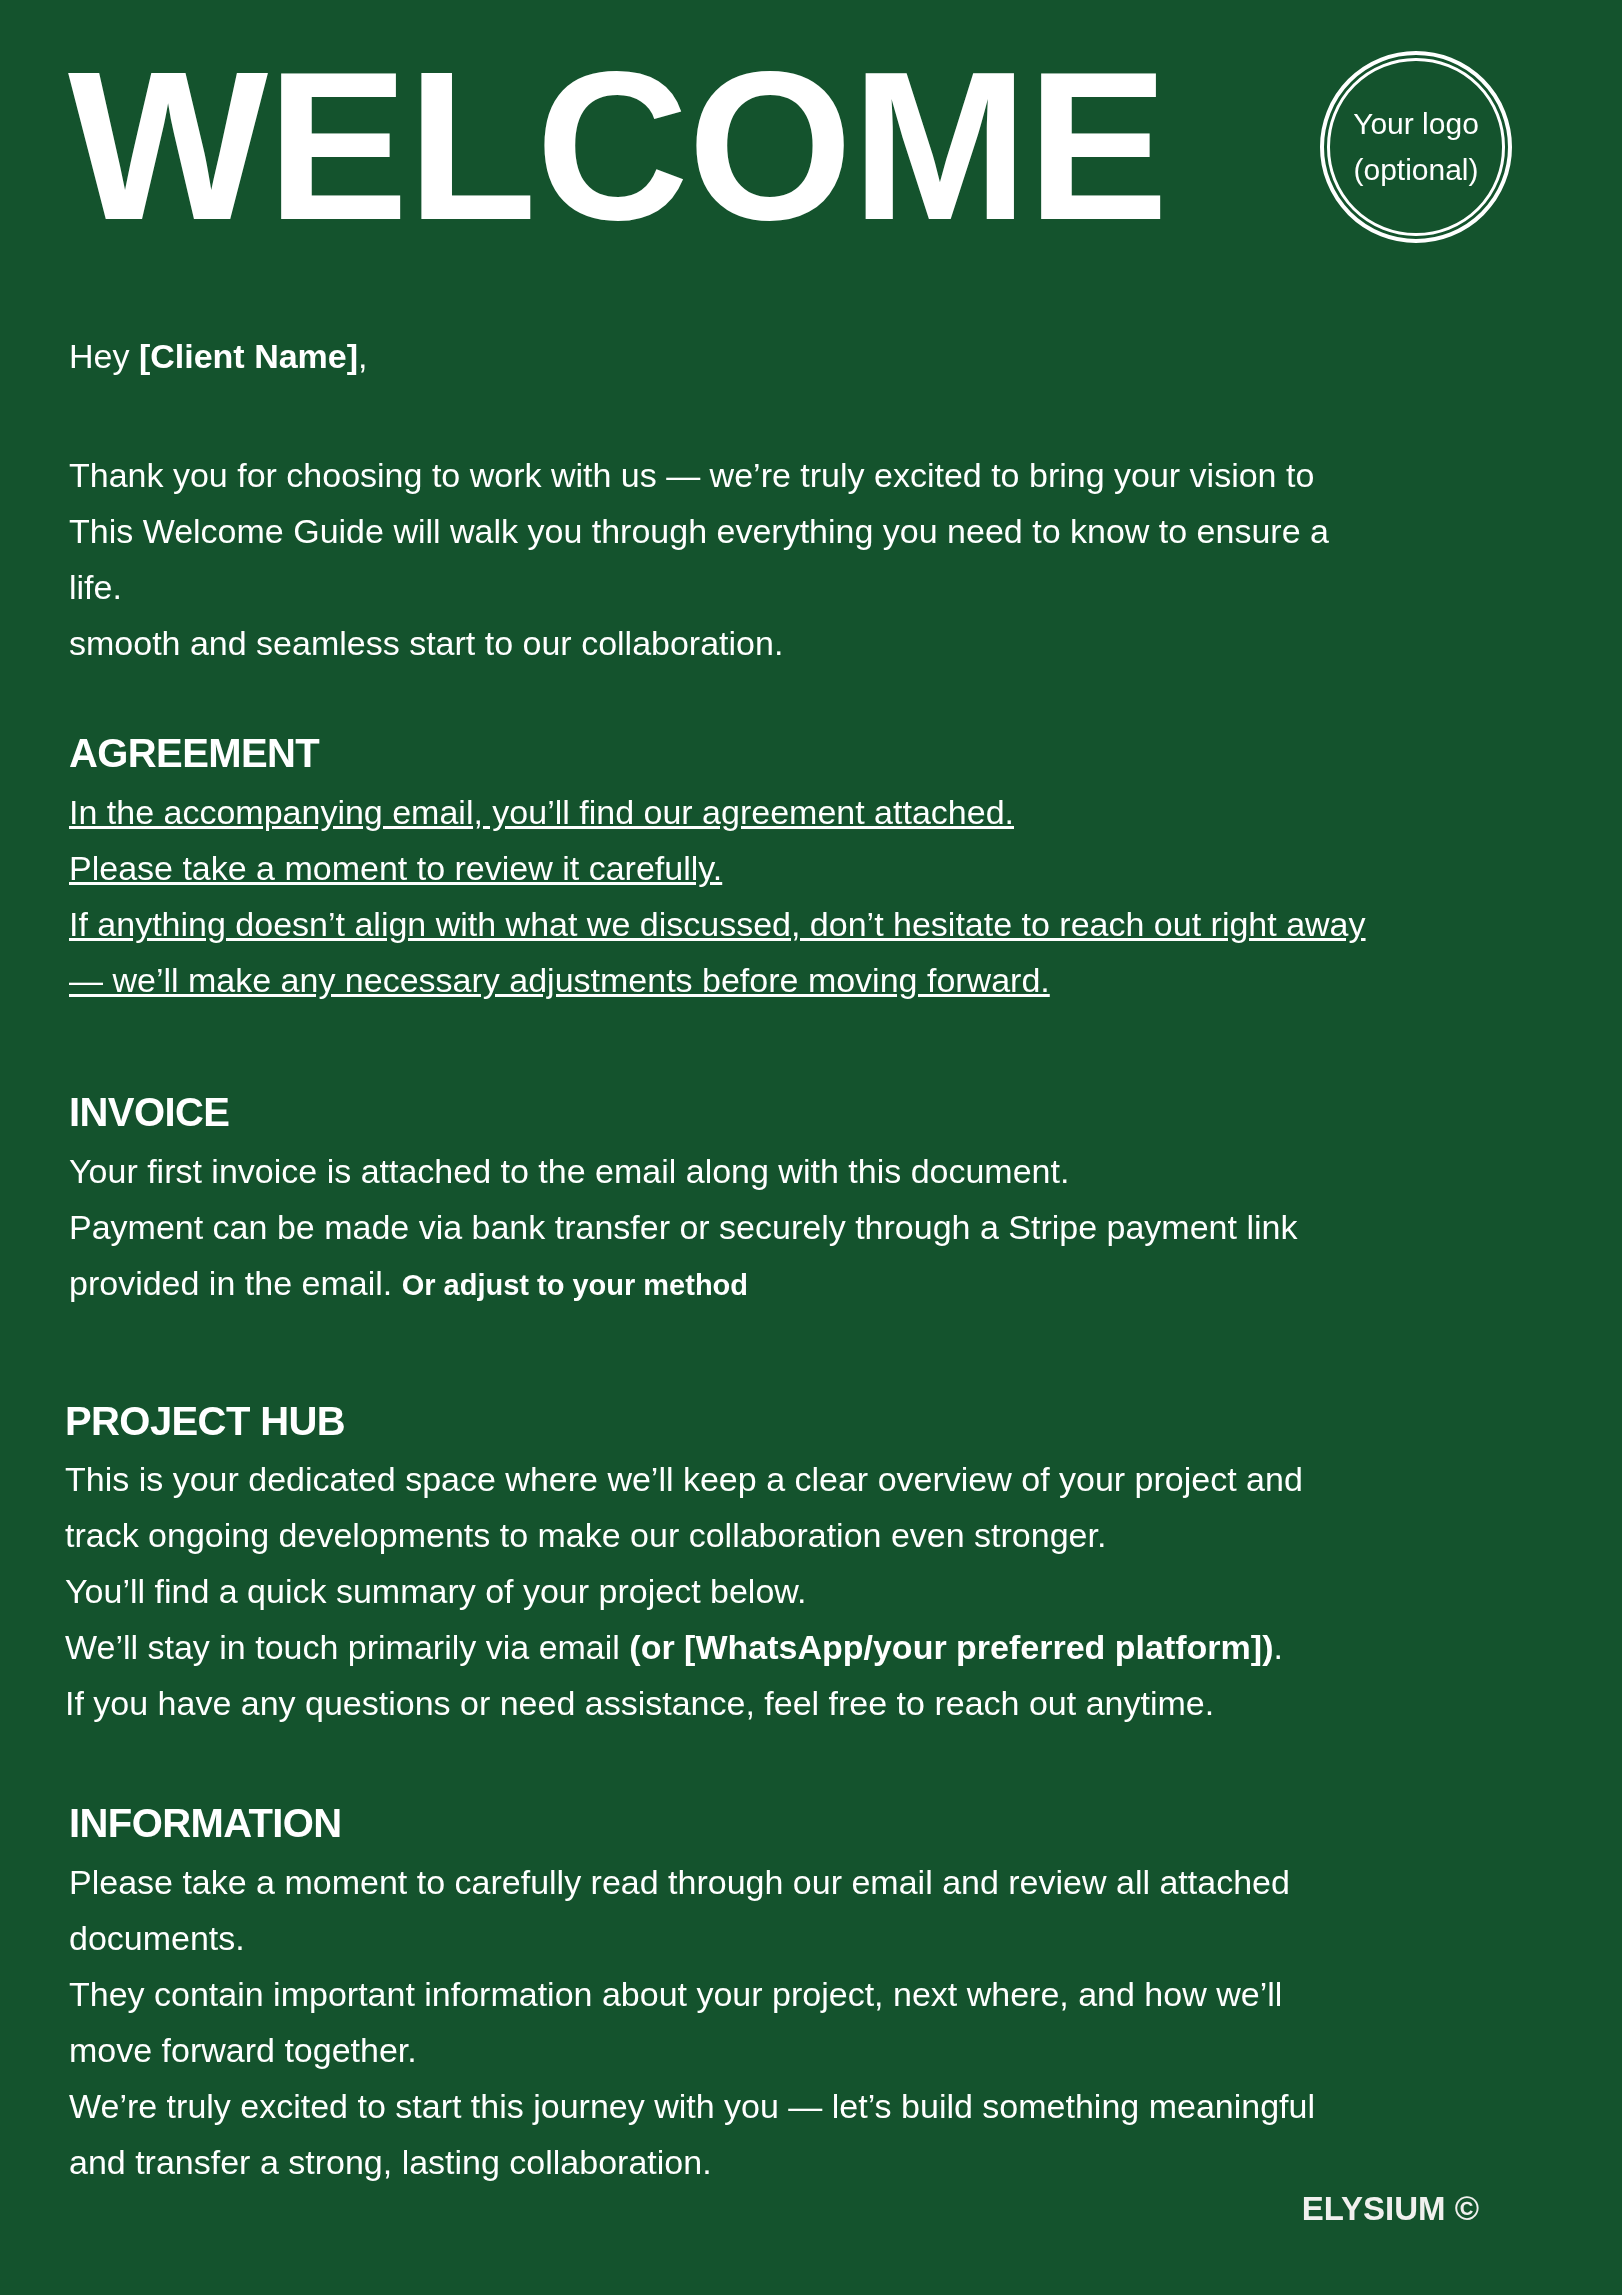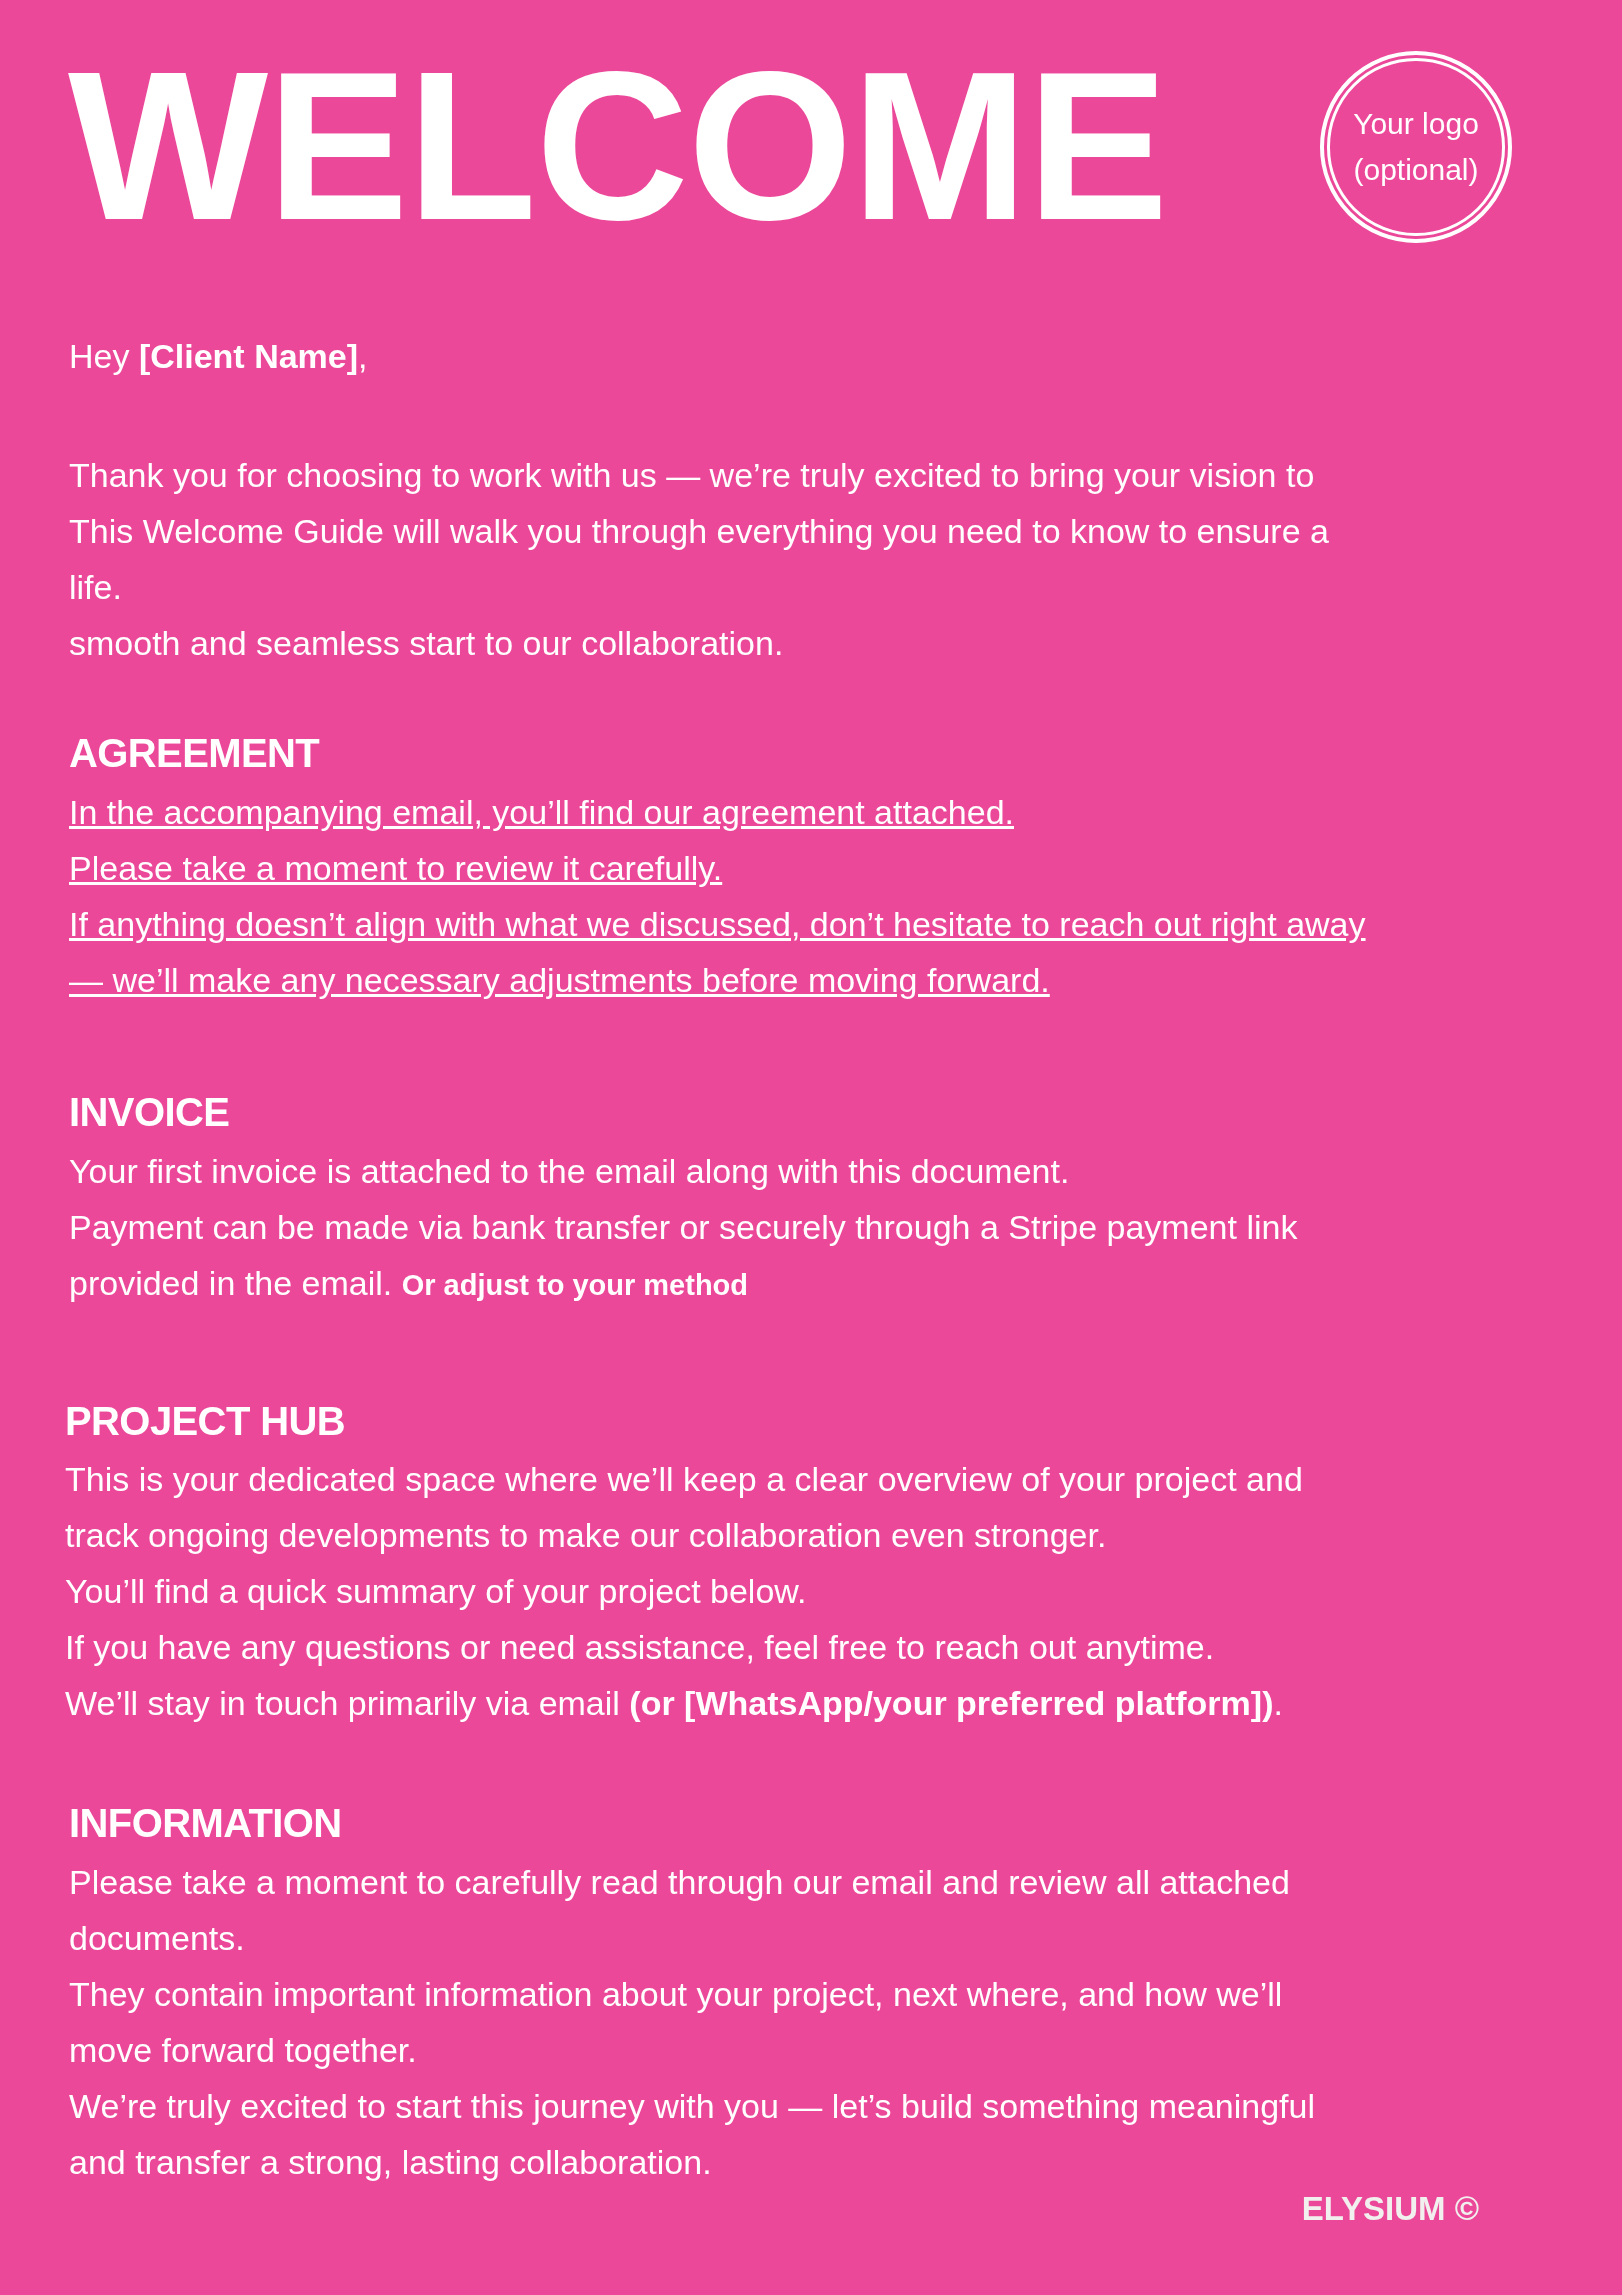--- a/index.html
+++ b/index.html
@@ -1,19 +1,19 @@
 <!DOCTYPE html>
 <html style="font-size:9.2px"><head>
 <meta charset="utf-8">
 <style>
   html,body{margin:0;padding:0;background:#000;}
   .doc{
     position:relative;
     width:1623px;height:2295px;
-    background:#ec4899;
+    background:#14532d;
     color:#fff;
     font-family:"Liberation Sans", sans-serif;
     overflow:hidden;
   }
   .title{
     position:absolute;
     top:40px;left:68px;
     margin:0;
     font-size:212px;
     line-height:212px;
@@ -128,22 +128,22 @@
         <div class="line"><span>provided in the email. </span><span class="b method-note">Or adjust to your method</span></div>
       </div>
     </section>
 
     <section class="sec-hub">
       <h2 class="h">PROJECT HUB</h2>
       <div class="lines">
         <div class="line">This is your dedicated space where we’ll keep a clear overview of your project and</div>
         <div class="line">track ongoing developments to make our collaboration even stronger.</div>
         <div class="line">You’ll find a quick summary of your project below.</div>
+        <div class="line"><span>We’ll stay in touch primarily via email </span><span class="b">(or [WhatsApp/your preferred platform])</span><span>.</span></div>
         <div class="line">If you have any questions or need assistance, feel free to reach out anytime.</div>
-        <div class="line"><span>We’ll stay in touch primarily via email </span><span class="b">(or [WhatsApp/your preferred platform])</span><span>.</span></div>
       </div>
     </section>
 
     <section class="sec-info">
       <h2 class="h">INFORMATION</h2>
       <div class="lines">
         <div class="line">Please take a moment to carefully read through our email and review all attached</div>
         <div class="line">documents.</div>
         <div class="line">They contain important information about your project, next where, and how we’ll</div>
         <div class="line">move forward together.</div>

